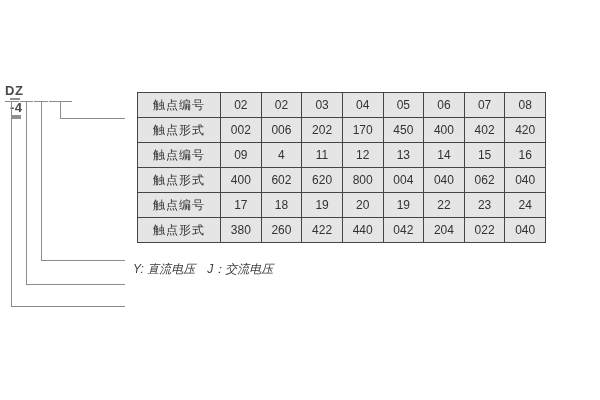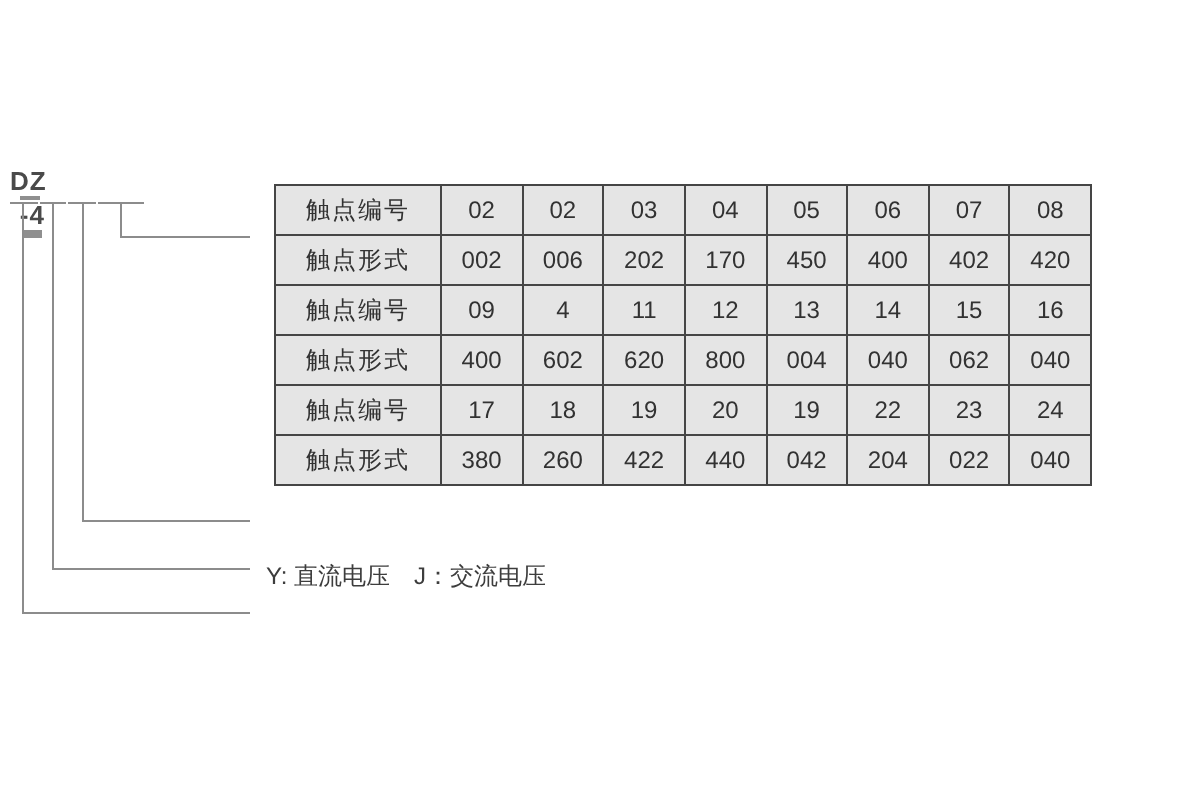--- a/index.html
+++ b/index.html
@@ -149,15 +149,15 @@
           <td>422</td>
           <td>440</td>
           <td>042</td>
           <td>204</td>
           <td>022</td>
           <td>040</td>
         </tr>
       </tbody>
   </table>
 
-  <div class="annot" style="top:281px;">Y: 直流电压　J：交流电压</div>
+  <div class="annot" style="top:262px;font-style:italic;">Y: 直流电压　J：交流电压</div>
 
 </div>
 
 </body></html>

